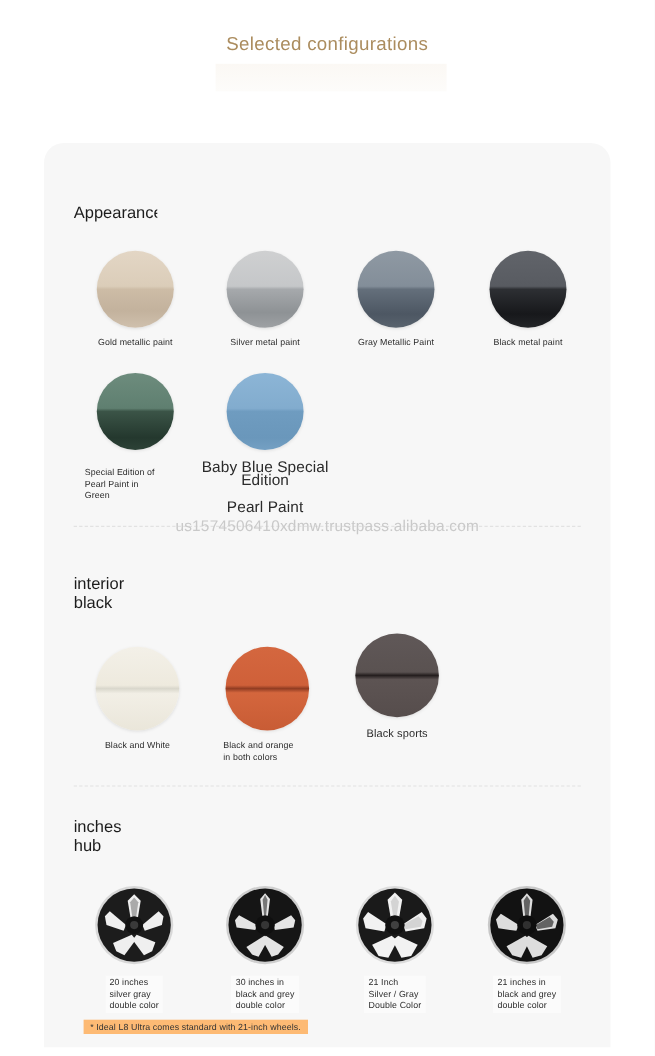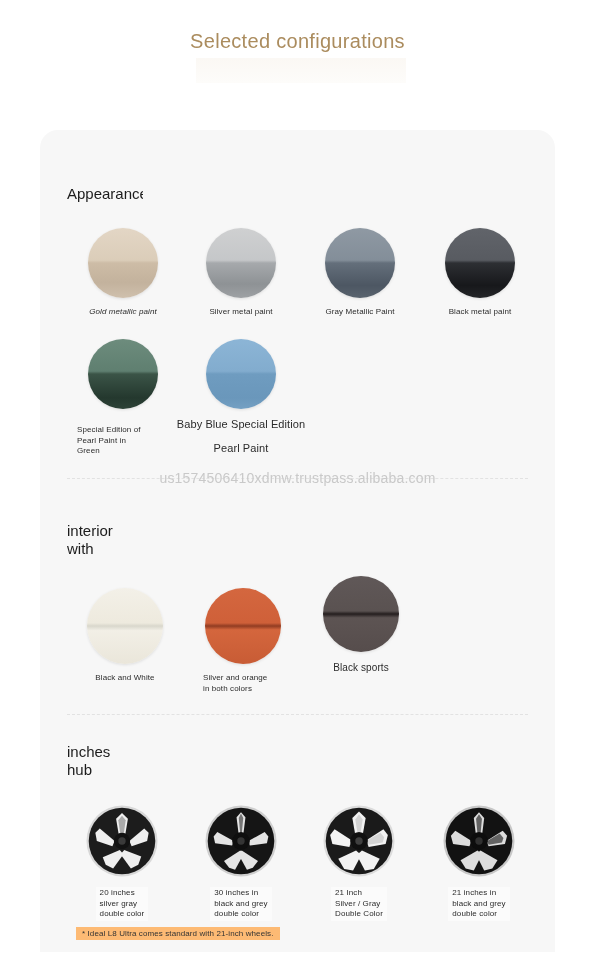--- a/index.html
+++ b/index.html
@@ -23,21 +23,21 @@
     background: #ffffff;
   }
 
   
   .page-title {
     position: absolute;
     top: 30px;
     left: 0;
     width: 595px;
     text-align: center;
-    font-size: 20px;
+    font-size: 17px;
     letter-spacing: 0.3px;
     color: #ab8c5e;
     font-weight: 400;
   }
 
   
   .title-ghost {
     position: absolute;
     top: 58px;
     left: 196px;
@@ -109,21 +109,21 @@
     white-space: pre-line;
     letter-spacing: 0.1px;
   }
 
   .swatch-label.lg {
     font-size: 10px;
     line-height: 13px;
   }
 
   .swatch-label.md {
-    font-size: 11px;
+    font-size: 14px;
     line-height: 12px;
   }
 
   
   .swatch-label.plate {
     background: #fbfbfb;
     display: inline-block;
     padding: 1px 4px;
     text-align: left;
   }
@@ -190,21 +190,21 @@
 
   <div class="page-title">Selected configurations</div>
   <div class="title-ghost"></div>
 
   <div class="card">
 
     <div class="section" style="top:0;height:350px;">
 
       <div class="section-title clipped" style="top:55px;">Appearance</div>
 
-      <div class="swatch" style="left:23px;top:98px;font-style:italic;">
+      <div class="swatch" style="left:23px;top:98px;">
         <div class="disc paint-gold"></div>
         <div class="swatch-label">Gold metallic paint</div>
       </div>
 
       <div class="swatch" style="left:141px;top:98px;">
         <div class="disc paint-silver"></div>
         <div class="swatch-label">Silver metal paint</div>
       </div>
 
       <div class="swatch" style="left:260px;top:98px;">
@@ -230,30 +230,30 @@
 
 Pearl Paint</div>
       </div>
     </div>
 
     <div class="divider" style="top:348px;"></div>
 
     <div class="section" style="top:348px;height:222px;">
 
       <div class="section-title" style="top:44px;">interior
-with</div>
+black</div>
 
       <div class="swatch" style="left:25px;top:110px;">
         <div class="disc sz-big int-white"></div>
         <div class="swatch-label">Black and White</div>
       </div>
 
       <div class="swatch" style="left:143px;top:110px;">
         <div class="disc sz-big int-orange"></div>
-        <div class="swatch-label" style="text-align:left;padding-left:20px;">Silver and orange
+        <div class="swatch-label" style="text-align:left;padding-left:20px;">Black and orange
 in both colors</div>
       </div>
 
       <div class="swatch" style="left:261px;top:98px;">
         <div class="disc sz-big int-black"></div>
         <div class="swatch-label lg">Black sports</div>
       </div>
     </div>
 
     <div class="divider" style="top:584px;"></div>

